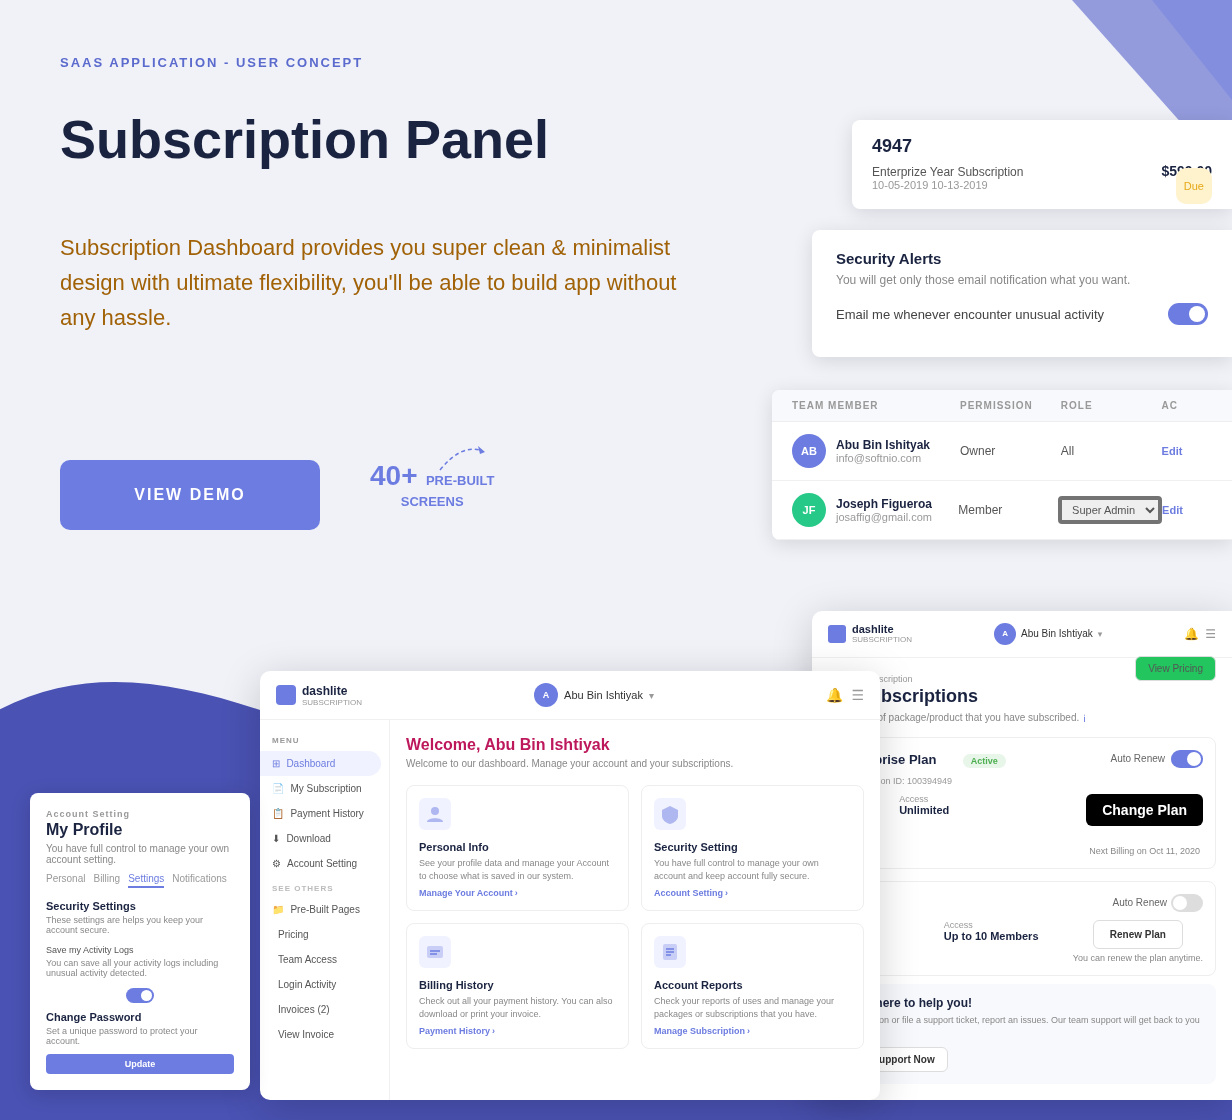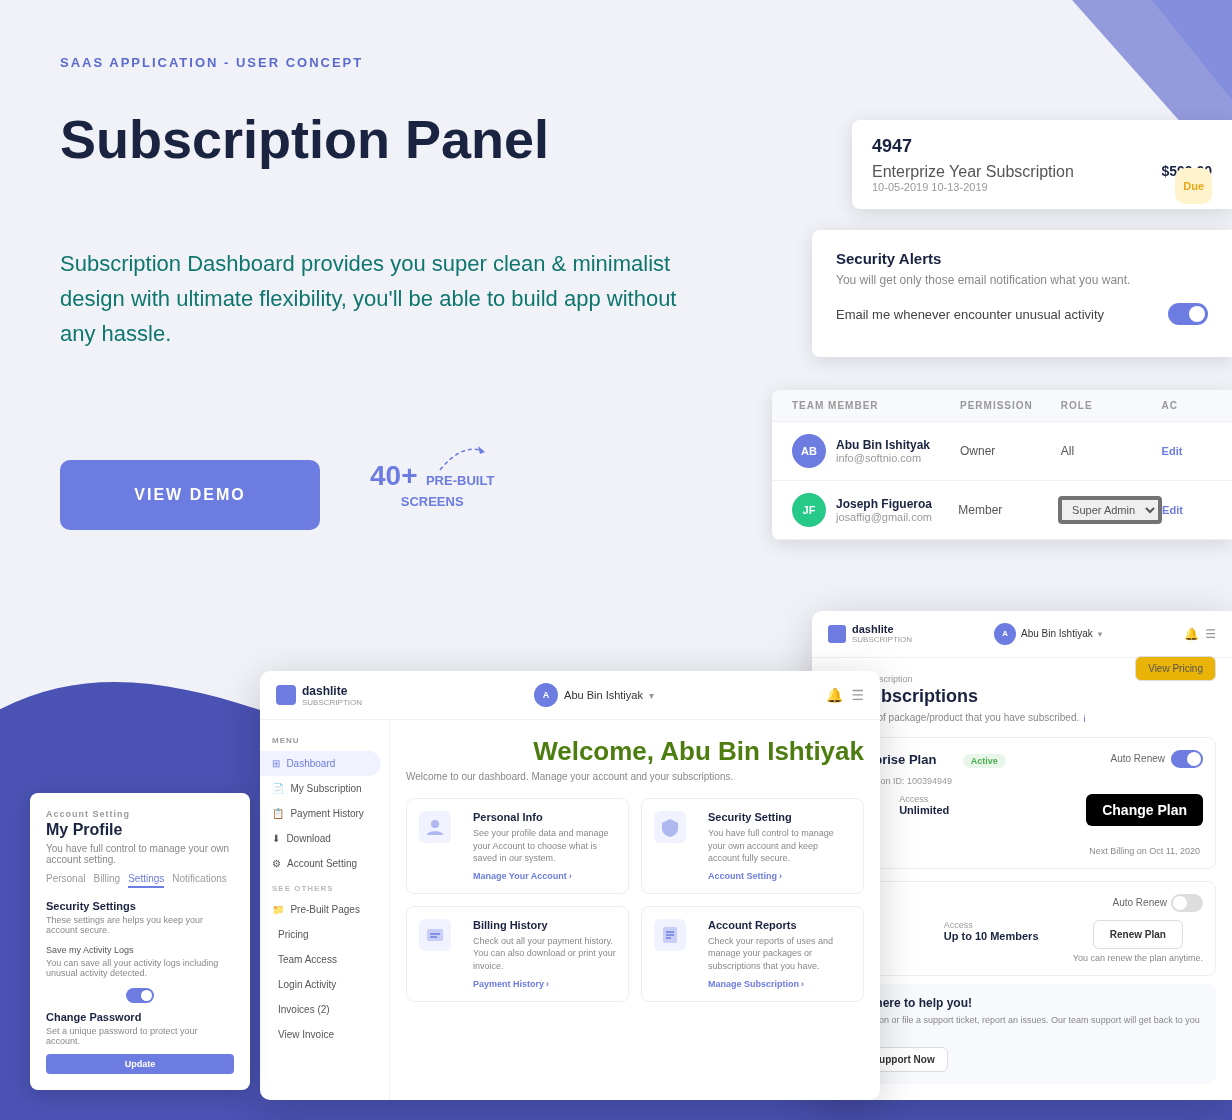--- a/index.html
+++ b/index.html
@@ -32,25 +32,25 @@
       font-size: 54px;
       font-weight: 800;
       color: #1a2340;
       z-index: 10;
       line-height: 1.1;
     }
 
     
     .description {
       position: absolute;
-      top: 246px;
+      top: 230px;
       left: 60px;
       width: 640px;
       font-size: 22px;
-      color: #0f766e;
+      color: #a16207;
       line-height: 1.6;
       z-index: 10;
     }
 
     
     .view-demo-btn {
       position: absolute;
       top: 460px;
       left: 60px;
       width: 260px;
@@ -80,24 +80,24 @@
       background: white;
       border-radius: 8px 0 0 8px;
       padding: 16px 20px;
       box-shadow: 0 4px 20px rgba(0,0,0,0.12);
       z-index: 15;
       font-size: 12px;
       color: #333;
     }
     .card-subscription .sub-id { font-size: 18px; font-weight: 700; color: #1a2340; margin-bottom: 6px; }
     .card-subscription .sub-row { display: flex; justify-content: space-between; align-items: center; }
-    .card-subscription .sub-name { color: #555; font-size: 16px; }
+    .card-subscription .sub-name { color: #555; font-size: 12px; }
     .card-subscription .sub-price { font-weight: 700; color: #1a2340; font-size: 14px; }
     .card-subscription .sub-dates { color: #999; font-size: 11px; }
-    .card-subscription .badge-due { background: #fff3cd; color: #e6a817; border-radius: 10px; padding: 12px 8px; font-size: 11px; font-weight: 700; }
+    .card-subscription .badge-due { background: #fff3cd; color: #e6a817; border-radius: 10px; padding: 12px 8px; font-size: 11px; font-weight: 400; }
 
     
     .card-security {
       position: absolute;
       top: 230px;
       right: 0;
       width: 420px;
       background: white;
       border-radius: 8px 0 0 8px;
       padding: 20px 24px;
@@ -214,30 +214,31 @@
     .cmd-nav {
       width: 130px;
       padding: 12px 0;
       border-right: 1px solid #f0f0f0;
     }
     .cmd-nav-label { font-size: 8px; color: #999; font-weight: 700; letter-spacing: 1px; padding: 0 12px; margin-bottom: 6px; margin-top: 4px; }
     .cmd-nav-item { display: flex; align-items: center; gap: 6px; padding: 7px 12px; font-size: 10px; color: #555; cursor: pointer; }
     .cmd-nav-item.active { color: #6c7ce0; background: #f0f2ff; border-radius: 0 20px 20px 0; margin-right: 8px; }
     .cmd-nav-label2 { font-size: 8px; color: #bbb; font-weight: 700; letter-spacing: 1px; padding: 8px 12px 4px; }
     .cmd-content { flex: 1; padding: 16px; overflow: hidden; }
-    .cmd-welcome { font-size: 26px; font-weight: 700; color: #4d7c0f; margin-bottom: 4px; text-align: right; }
+    .cmd-welcome { font-size: 16px; font-weight: 700; color: #be185d; margin-bottom: 4px; }
     .cmd-welcome-sub { font-size: 10px; color: #888; margin-bottom: 16px; }
     .cmd-grid { display: grid; grid-template-columns: 1fr 1fr; gap: 12px; }
     .cmd-card {
       border: 1px solid #eee;
       border-radius: 8px;
       padding: 12px;
       display: flex;
-      gap: 22px;
+      gap: 11px;
       align-items: flex-start;
+      flex-direction: column;
     }
     .cmd-card-icon { width: 40px; height: 40px; background: #f0f2ff; border-radius: 8px; display: flex; align-items: center; justify-content: center; flex-shrink: 0; }
     .cmd-card-title { font-size: 11px; font-weight: 700; color: #1a2340; margin-bottom: 4px; }
     .cmd-card-text { font-size: 9px; color: #888; line-height: 1.4; margin-bottom: 6px; }
     .cmd-card-link { font-size: 9px; color: #6c7ce0; font-weight: 600; display: flex; align-items: center; gap: 2px; }
 
     
     .card-my-subs {
       position: absolute;
       bottom: 20px;
@@ -260,21 +261,21 @@
     .cms-logo-icon { width: 18px; height: 18px; background: #6c7ce0; border-radius: 3px; }
     .cms-logo-text { font-size: 11px; font-weight: 700; color: #1a2340; }
     .cms-logo-sub2 { font-size: 8px; color: #999; }
     .cms-user { display: flex; align-items: center; gap: 5px; font-size: 10px; color: #333; }
     .cms-avatar { width: 22px; height: 22px; background: #6c7ce0; border-radius: 50%; color: white; display: flex; align-items: center; justify-content: center; font-size: 8px; font-weight: 700; }
     .cms-icons { display: flex; gap: 6px; align-items: center; color: #999; font-size: 12px; }
     .cms-content { padding: 16px; }
     .cms-manage { font-size: 9px; color: #999; margin-bottom: 2px; }
     .cms-title { font-size: 18px; font-weight: 700; color: #1a2340; margin-bottom: 4px; }
     .cms-sub { font-size: 10px; color: #888; margin-bottom: 12px; display: flex; align-items: center; gap: 4px; }
-    .cms-view-pricing { background: #eab308; border: 1px solid #ddd; border-radius: 6px; padding: 6px 12px; font-size: 10px; color: #555; cursor: pointer; float: right; margin-top: -30px; }
+    .cms-view-pricing { background: #22c55e; border: 1px solid #ddd; border-radius: 6px; padding: 6px 12px; font-size: 10px; color: #555; cursor: pointer; float: right; margin-top: -30px; }
     .cms-plan-card { border: 1px solid #eee; border-radius: 8px; padding: 12px; margin-bottom: 12px; }
     .cms-plan-header { display: flex; align-items: center; justify-content: space-between; margin-bottom: 8px; }
     .cms-plan-name { font-size: 13px; font-weight: 700; color: #1a2340; }
     .badge-active { background: #e8f5e9; color: #4caf50; font-size: 9px; font-weight: 700; border-radius: 10px; padding: 2px 8px; margin-left: 22px; }
     .cms-toggle-row { display: flex; align-items: center; gap: 6px; }
     .cms-toggle-label { font-size: 10px; color: #666; }
     .toggle-sm { width: 32px; height: 18px; background: #6c7ce0; border-radius: 9px; position: relative; }
     .toggle-sm::after { content: ''; position: absolute; right: 2px; top: 2px; width: 14px; height: 14px; background: white; border-radius: 50%; }
     .cms-sub-id { font-size: 9px; color: #999; margin-bottom: 8px; }
     .cms-details { display: grid; grid-template-columns: 1fr 1fr; gap: 8px; margin-bottom: 12px; }

